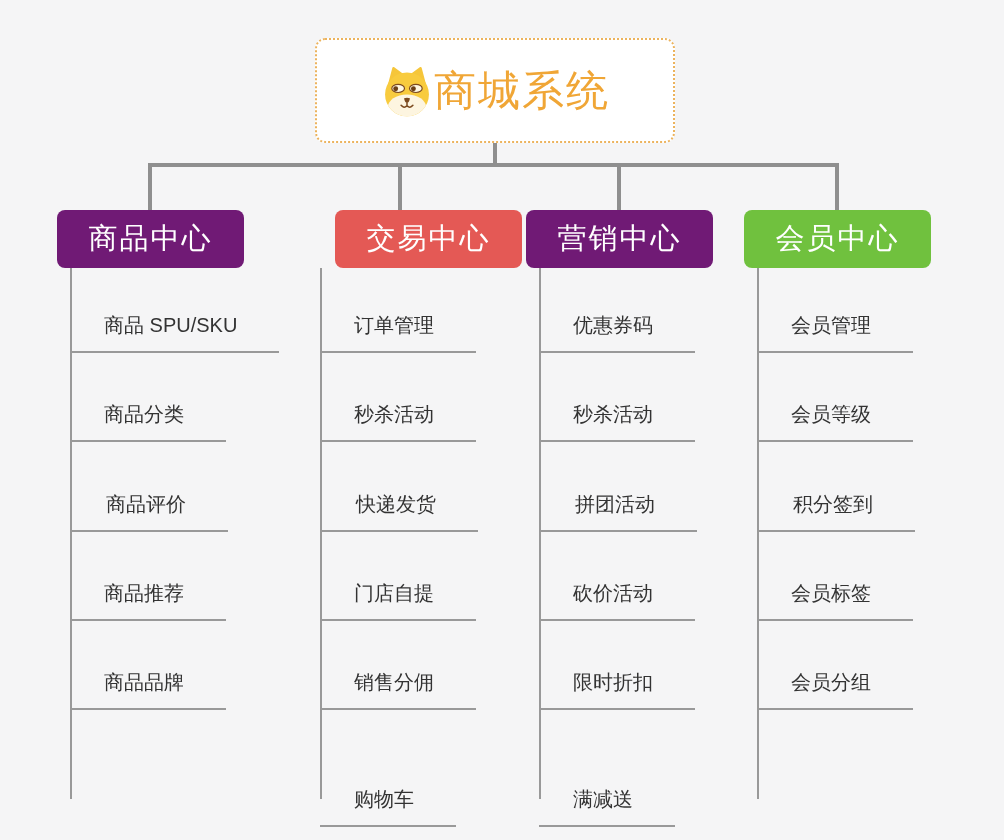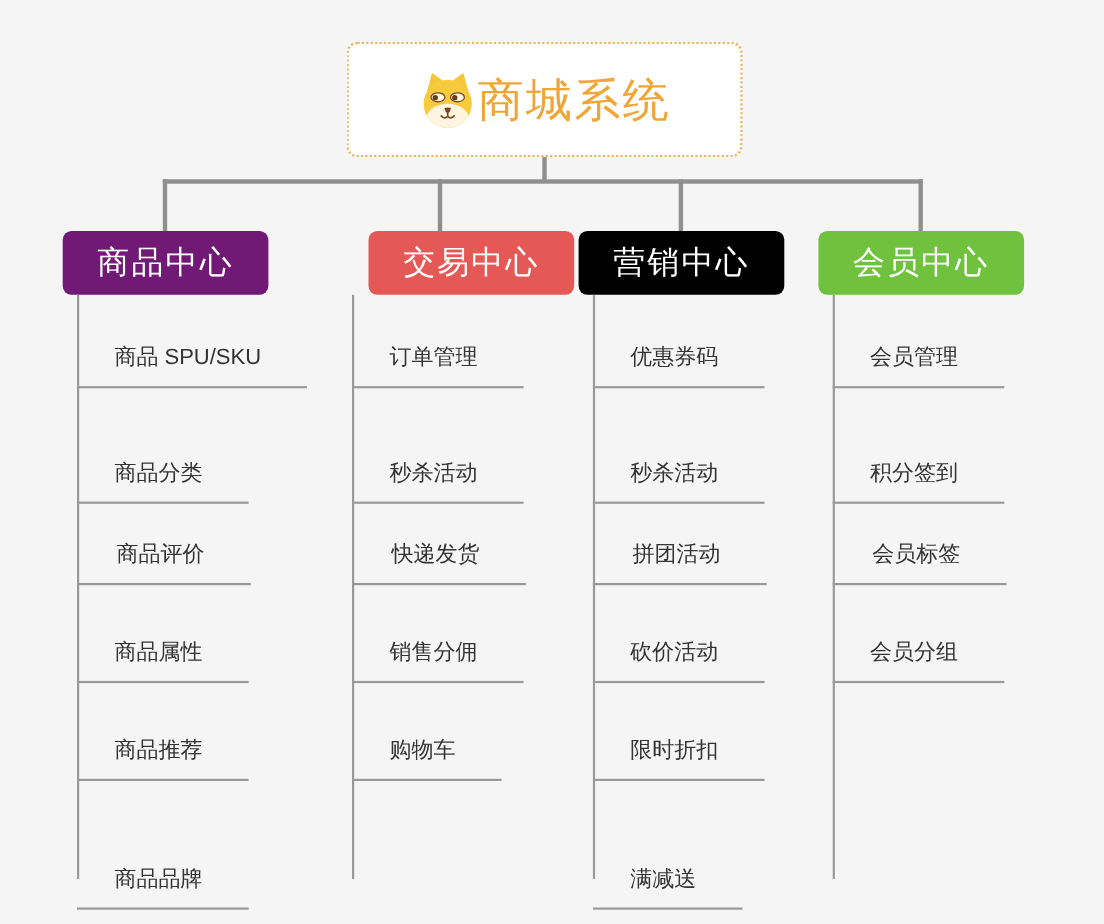--- a/index.html
+++ b/index.html
@@ -76,21 +76,21 @@
     position: absolute; left: -2px;
     padding: 0 42px 14px 34px;
     border-bottom: 2px solid #999999;
     font-size: 20px;
     line-height: 24px;
     color: #333333;
     white-space: nowrap;
     cursor: default;
   }
   .leaf:nth-of-type(1) { top: 45px; }
-  .leaf:nth-of-type(2) { top: 134px; margin-top: 16px; }
+  .leaf:nth-of-type(2) { top: 134px; }
   .leaf:nth-of-type(3) { top: 224px; padding-left: 36px; }
   .leaf:nth-of-type(4) { top: 313px; }
   .leaf:nth-of-type(5) { top: 402px; }
   .leaf:nth-of-type(6) { top: 519px; }
 </style>
 </head>
 <body>
 
 <div id="stage">
 
@@ -128,53 +128,54 @@
     </svg>
     <span class="root-title">商城系统</span>
   </div>
 
   <div class="branch-node b1" style="background-color: #701a75;">
     <span class="branch-label">商品中心</span>
   </div>
   <div class="branch-node b2" style="background-color: rgb(228, 89, 85);">
     <span class="branch-label">交易中心</span>
   </div>
-  <div class="branch-node b3" style="background-color: #000000;">
+  <div class="branch-node b3" style="background-color: #701a75;">
     <span class="branch-label">营销中心</span>
   </div>
   <div class="branch-node b4" style="background-color: rgb(112, 193, 62);">
     <span class="branch-label">会员中心</span>
   </div>
 
   <div class="leaf-col c1">
     <div class="leaf">商品 SPU/SKU</div>
     <div class="leaf">商品分类</div>
     <div class="leaf">商品评价</div>
-    <div class="leaf">商品属性</div>
     <div class="leaf">商品推荐</div>
     <div class="leaf">商品品牌</div>
   </div>
 
   <div class="leaf-col c2">
     <div class="leaf">订单管理</div>
     <div class="leaf">秒杀活动</div>
     <div class="leaf">快递发货</div>
+    <div class="leaf">门店自提</div>
     <div class="leaf">销售分佣</div>
     <div class="leaf">购物车</div>
   </div>
 
   <div class="leaf-col c3">
     <div class="leaf">优惠券码</div>
     <div class="leaf">秒杀活动</div>
     <div class="leaf">拼团活动</div>
     <div class="leaf">砍价活动</div>
     <div class="leaf">限时折扣</div>
     <div class="leaf">满减送</div>
   </div>
 
   <div class="leaf-col c4">
     <div class="leaf">会员管理</div>
+    <div class="leaf">会员等级</div>
     <div class="leaf">积分签到</div>
     <div class="leaf">会员标签</div>
     <div class="leaf">会员分组</div>
   </div>
 
 </div>
 
 </body></html>

